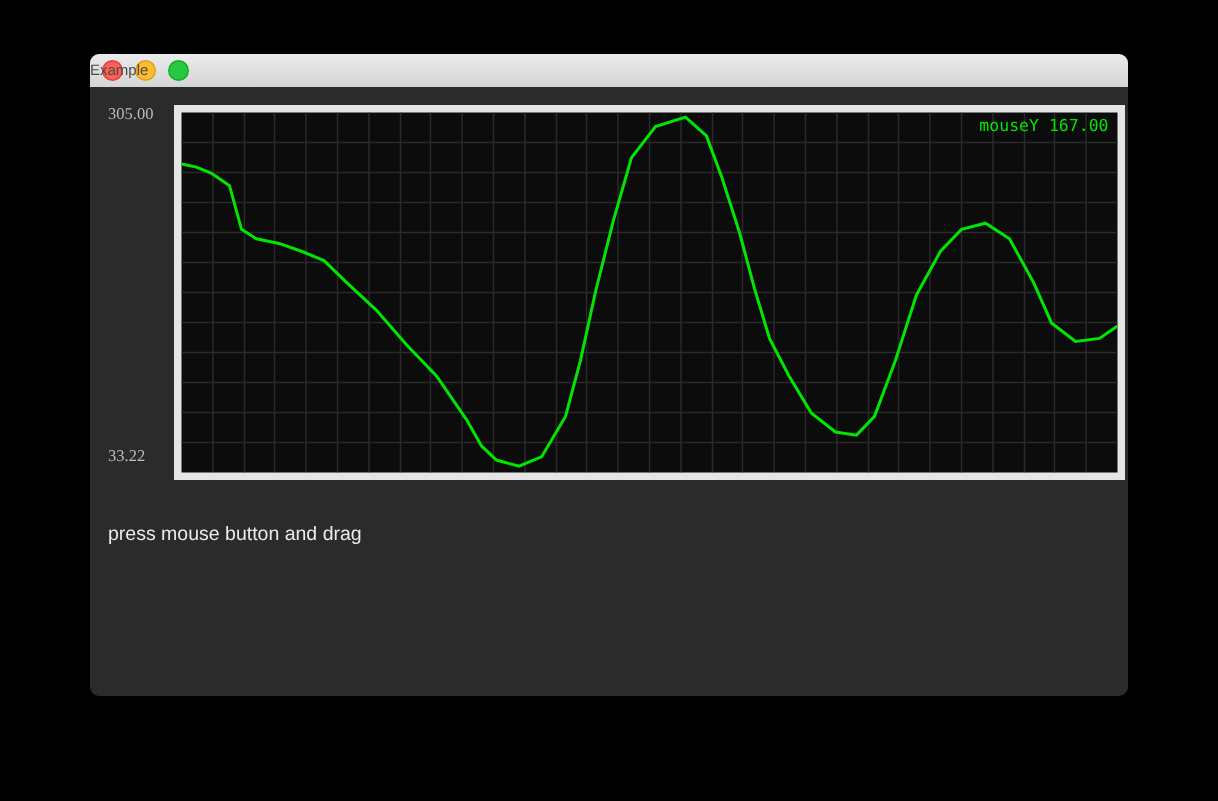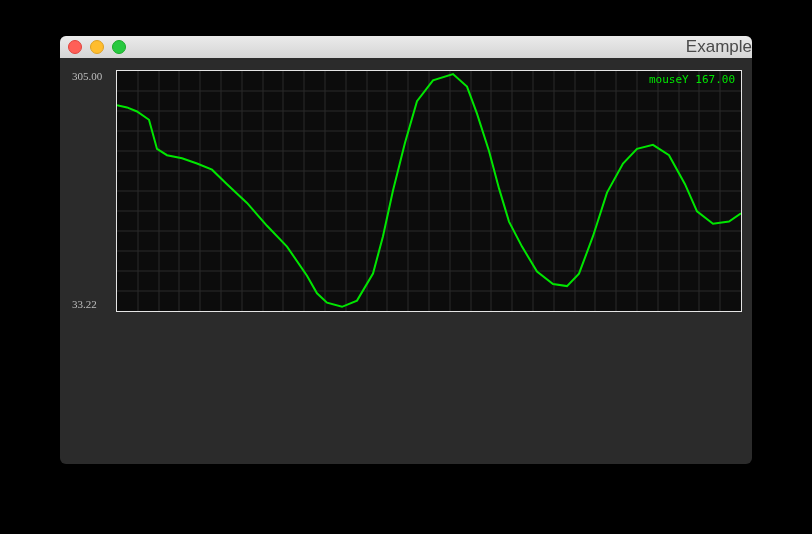--- a/index.html
+++ b/index.html
@@ -3,24 +3,24 @@
 <meta charset="utf-8">
 <style>
   html,body{margin:0;padding:0;background:#000;font-family:-apple-system,Helvetica,Arial,sans-serif;font-size:12px;color:#ddd;width:812px;height:534px;overflow:hidden}
   .window{position:absolute;left:60px;top:36px;width:692px;height:428px;background:#2b2b2b;border-radius:6px;box-shadow:0 10px 40px rgba(0,0,0,.6)}
   .titlebar{height:22px;background:linear-gradient(#ebebeb,#d5d5d5);border-top-left-radius:6px;border-top-right-radius:6px;display:flex;align-items:center;position:relative}
   .traffic{display:flex;gap:8px;margin-left:8px}
   .dot{width:12px;height:12px;border-radius:50%}
   .red{background:#ff5f57;border:1px solid #e0443e}
   .yellow{background:#ffbd2e;border:1px solid #dea123}
   .green{background:#28c940;border:1px solid #1aab29}
-  .title{position:absolute;left:0;right:0;text-align:right;color:#4a4a4a;font-size:17px;pointer-events:none}
+  .title{position:absolute;left:0;right:16px;text-align:left;color:#4a4a4a;font-size:10px;pointer-events:none}
   .content{position:absolute;left:0;right:0;top:22px;bottom:0}
   .plot{position:absolute;left:12px;top:12px;width:668px;height:240px}
-  .gridbox{position:absolute;left:44px;top:0;width:624px;height:240px;background:#0c0c0c;border:1px solid #e5e5e5}
+  .gridbox{position:absolute;left:44px;top:0;width:624px;height:240px;background:#0c0c0c;border:5px solid #e5e5e5}
   .gridlines line{stroke:#2a2a2a;stroke-width:1}
   .series path{fill:none;stroke:#00e600;stroke-width:2}
   .ylabel{position:absolute;font-family:Liberation Serif, serif;font-size:11px;color:#bdbdbd}
   .ylabel.max{left:0;top:0}
   .ylabel.min{left:0;bottom:0}
   .mouselbl{position:absolute;right:6px;top:2px;font-family:Menlo,Consolas,monospace;font-size:11px;color:#00e600}
   .instr{position:absolute;left:12px;top:290px;font-size:13px;color:#eaeaea}
 </style>
 </head>
 <body>
@@ -83,14 +83,15 @@
               <line x1="0" x2="624" y1="200" y2="200"></line>
               <line x1="0" x2="624" y1="220" y2="220"></line>
             </g>
           <g class="series" id="series-g">
               <path d="M0.0 34.3 L10.0 36.4 L20.0 40.5 L32.0 48.8 L40.0 77.9 L50.0 84.2 L65.0 87.3 L80.0 92.5 L95.0 98.7 L110.0 113.2 L130.0 131.9 L150.0 154.8 L170.0 175.6 L190.0 204.7 L200.0 222.3 L210.0 231.7 L225.0 235.8 L240.0 229.6 L256.0 202.6 L266.0 165.2 L276.0 119.5 L288.0 71.7 L300.0 30.1 L316.0 9.4 L336.0 3.1 L350.0 15.6 L360.0 42.6 L372.0 80.0 L382.0 117.4 L392.0 150.6 L405.0 175.6 L420.0 200.5 L436.0 213.0 L450.0 215.1 L462.0 202.6 L476.0 165.2 L490.0 121.6 L506.0 92.5 L520.0 77.9 L536.0 73.8 L552.0 84.2 L568.0 113.2 L580.0 140.3 L596.0 152.7 L612.0 150.6 L624.0 142.3 " stroke="#00e600"></path>
             </g>
         </svg>
         <div class="mouselbl">mouseY 167.00</div>
       </div>
     </div>
+    <div class="instr">press mouse button and drag</div>
   </div>
 </div>
 
 </body></html>

